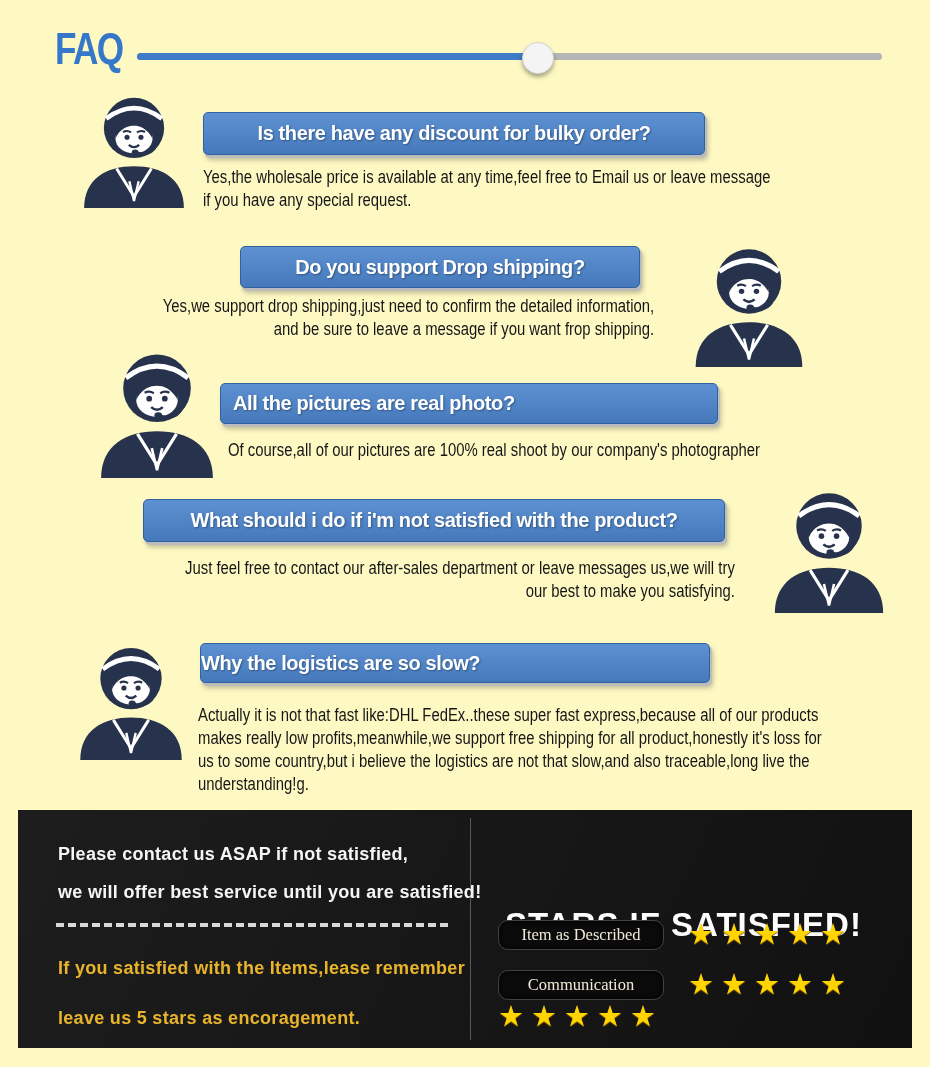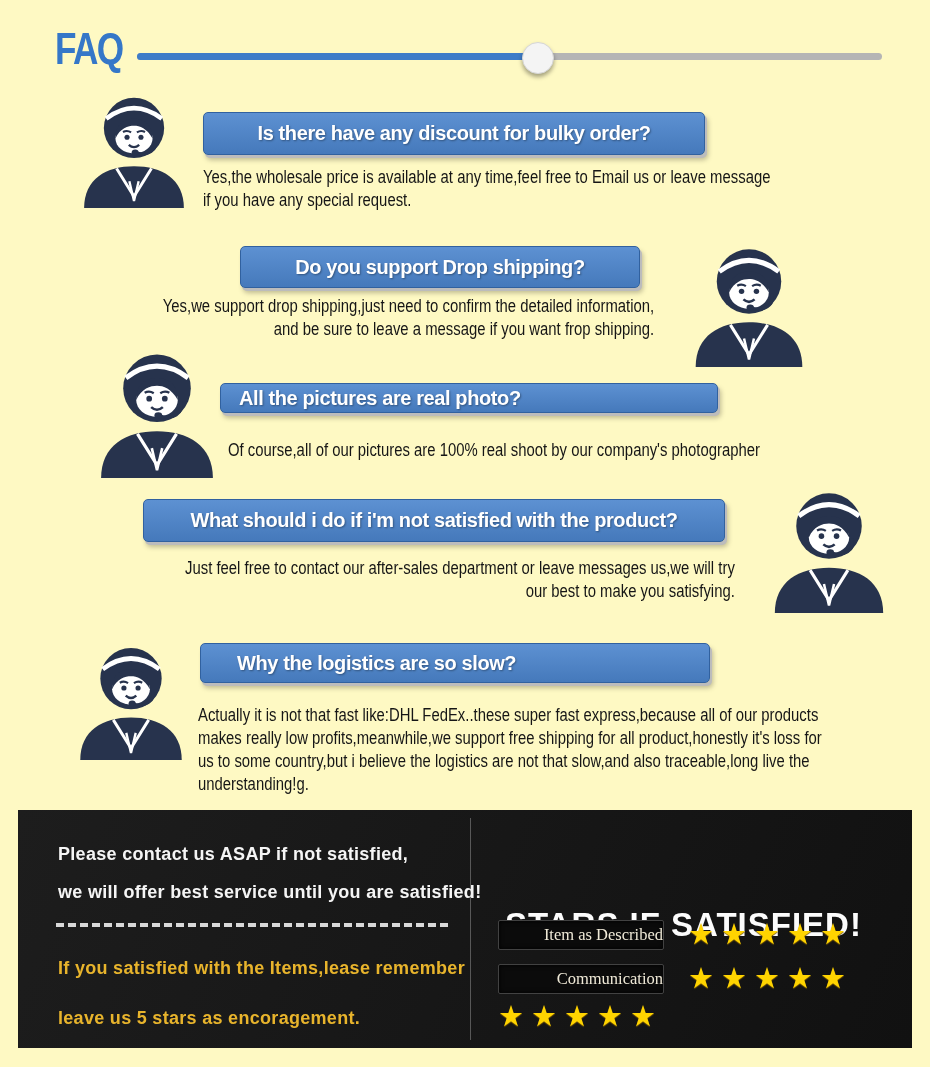--- a/index.html
+++ b/index.html
@@ -28,50 +28,50 @@
   .ans.r{text-align:right;transform-origin:right top;}
 
   #banner1{left:203px;top:112px;width:500px;height:41px;}
   #ans1{left:203px;top:166px;}
   #avatar1{left:76px;top:92px;width:116px;height:116px;}
 
   #banner2{left:240px;top:246px;width:398px;height:40px;}
   #ans2{right:276px;top:295px;}
   #avatar2{left:687px;top:243px;width:124px;height:124px;}
 
-  #banner3{left:220px;top:383px;width:498px;height:30px;padding-left:18px;box-sizing:border-box;}
+  #banner3{left:220px;top:383px;width:498px;height:41px;padding-left:12px;box-sizing:border-box;}
   #ans3{left:228px;top:439px;}
   #avatar3{left:92px;top:348px;width:130px;height:130px;}
 
   #banner4{left:143px;top:499px;width:580px;height:41px;}
   #ans4{right:195px;top:557px;}
   #avatar4{left:766px;top:487px;width:126px;height:126px;}
 
-  #banner5{left:200px;top:643px;width:510px;height:40px;padding-left:36px;box-sizing:border-box;}
+  #banner5{left:200px;top:643px;width:510px;height:40px;box-sizing:border-box;}
   #ans5{left:198px;top:704px;}
   #avatar5{left:72px;top:642px;width:118px;height:118px;}
 
   
   .footer{position:absolute;left:18px;top:810px;width:894px;height:238px;
           background:linear-gradient(115deg,#1d1d1d,#111);text-decoration:underline;}
   .fdivider{position:absolute;left:452px;top:8px;bottom:8px;width:1px;background:rgba(210,210,210,.35);}
   .fline{position:absolute;left:40px;font-size:18px;font-weight:bold;color:#f5f5f5;
          letter-spacing:.3px;white-space:pre;}
   .fline.yellow{color:#e8b42c;}
   #fl1{top:34px;} #fl2{top:72px;} #fl3{top:148px;} #fl4{top:198px;}
   .dash{position:absolute;left:38px;top:113px;width:392px;border-top:4px dashed #d8d8d8;}
 
   .headline{position:absolute;left:487px;font-size:33px;font-weight:bold;color:#fcfcfc;
             letter-spacing:1px;white-space:pre;}
   #hl1{top:20px;} #hl2{top:60px;margin-top:36px;}
 
   .rating-row{position:absolute;left:480px;display:flex;align-items:center;gap:24px;height:30px;}
-  #rr0{top:110px;} #rr1{top:154px;} #rr2{top:192px;}
-  .pill{width:164px;height:28px;line-height:28px;text-align:right;background:#0b0b0b;
-        border:1px solid #424242;border-radius:2px;box-shadow:inset 0 0 5px #000;
+  #rr0{top:110px;} #rr1{top:160px;} #rr2{top:192px;}
+  .pill{width:164px;height:28px;line-height:28px;text-align:center;background:#0b0b0b;
+        border:1px solid #424242;border-radius:10px;box-shadow:inset 0 0 5px #000;
         font-family:"Liberation Serif",serif;font-size:16.5px;color:#f0ead8;white-space:nowrap;}
   .stars{font-size:29px;line-height:28px;color:#ffd400;letter-spacing:7px;white-space:nowrap;
          text-shadow:0 1px 1px #7c5b00;margin-top:-3px;}
 </style>
 </head>
 <body>
 
 <svg width="0" height="0" style="position:absolute">
   <defs>
     <symbol id="cs-avatar" viewBox="0 0 100 100">

